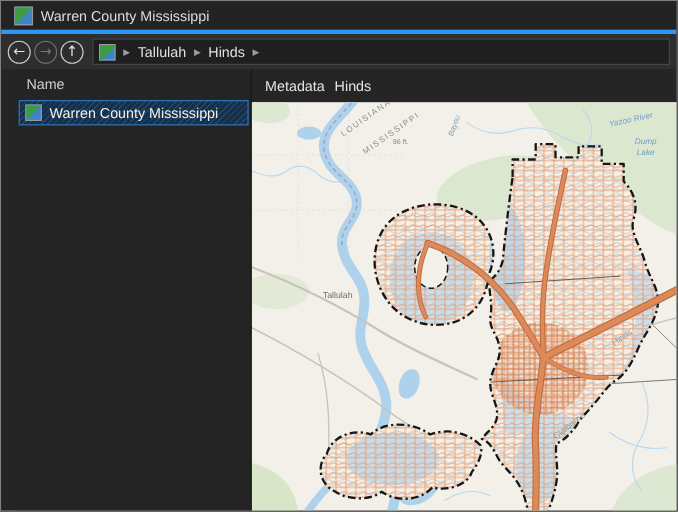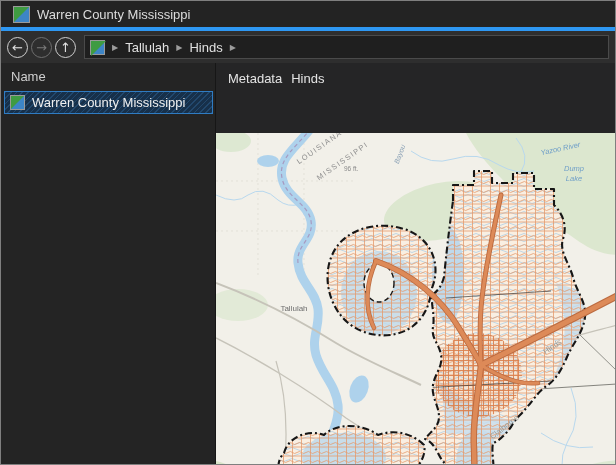--- a/index.html
+++ b/index.html
@@ -29,32 +29,32 @@
   .toolbar { height:32px; background:#2e2e2e; display:flex; align-items:center; padding:0 6px; gap:3px; flex:0 0 auto; }
   .navbtn { width:21px; height:21px; border-radius:50%; border:1.5px solid #cfcfcf; color:#e4e4e4;
      display:flex; align-items:center; justify-content:center; font-size:13px; line-height:1; flex:0 0 auto;
      font-family:"DejaVu Sans",sans-serif; }
   .navbtn.dim { border-color:#6f6f6f; color:#7a7a7a; }
   .breadcrumb { flex:1; height:24px; margin-left:5px; background:#1f1f1f; border:1px solid #4a4a4a;
      display:flex; align-items:center; padding:0 5px; gap:7px; font-size:13px; color:#e0e0e0; }
   .crumb-sep { color:#9c9c9c; font-size:8px; }
   .bc-icon { width:15px; height:15px; }
   
-  .body { flex:1; display:flex; min-height:0; }
+  .body { flex:1; display:flex; min-height:0;margin-left:13px; }
   .leftpanel { width:215px; flex:0 0 auto; background:#242424; border-right:1px solid #161616; font-size:13px; }
   .col-header { color:#cfcfcf; padding:6px 0 6px 10px; }
   .tree-row { margin:1px 2px 0 3px; height:23px; display:flex; align-items:center; gap:7px; padding:0 5px;
      border:1px solid #2f7cc3;
      background:#17304a;
      background-image:repeating-linear-gradient(135deg, rgba(62,133,198,.28) 0 1px, transparent 1px 4px);
      color:#f0f0f0; }
   .row-icon { width:15px; height:15px; border:1px solid #9a9a9a; background:#3d85c6; position:relative; flex:0 0 auto; }
   .row-icon::before { content:""; position:absolute; left:0; top:0; width:0; height:0;
      border-top:13px solid #3f9b42; border-right:13px solid transparent; }
-  .rightpanel { flex:1; display:flex; flex-direction:column; min-width:0;gap:40px; }
+  .rightpanel { flex:1; display:flex; flex-direction:column; min-width:0; }
   .preview-tabs { height:30px; flex:0 0 auto; background:#252526; display:flex; align-items:center;
      padding-left:12px; gap:9px; font-size:13px; color:#e4e4e4; }
   .geo-box { border:3px solid #3fa43f; padding:1px 6px; }
   .map-area { flex:1; min-height:0; overflow:hidden; background:#f2f0e9; }
   .map-area svg { display:block; }
 </style>
 </head>
 <body>
 
 <div class="window">

